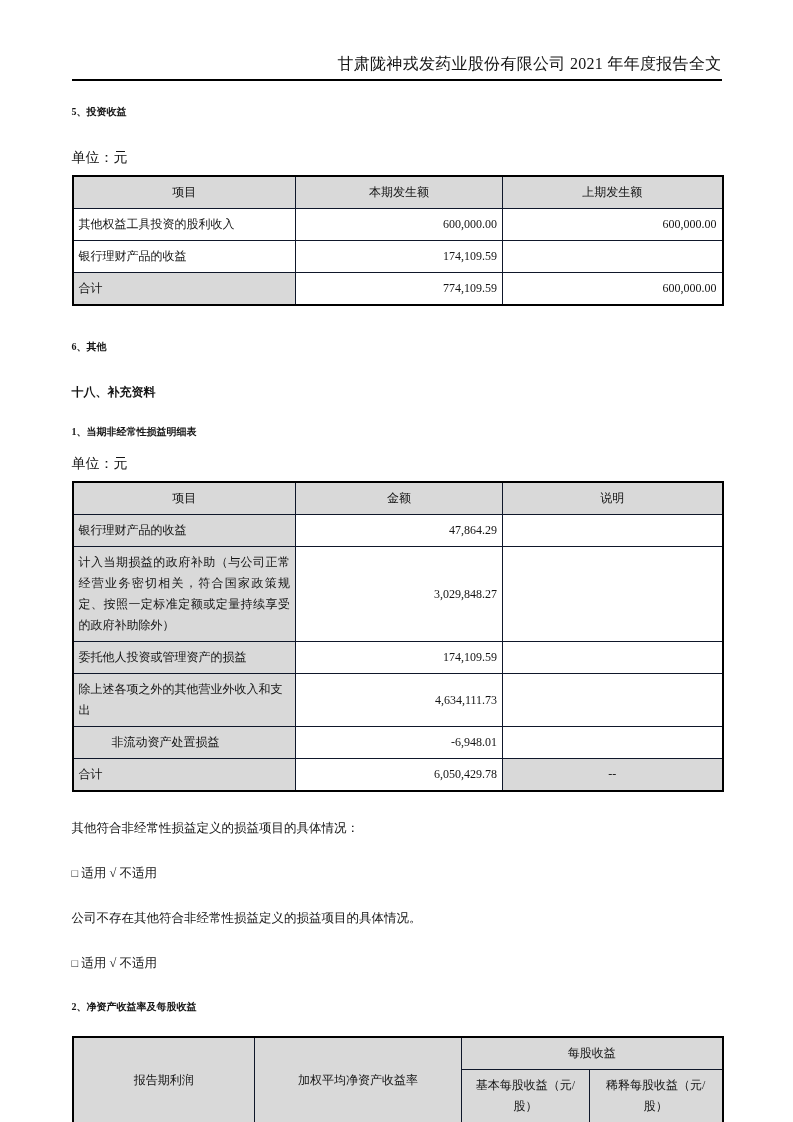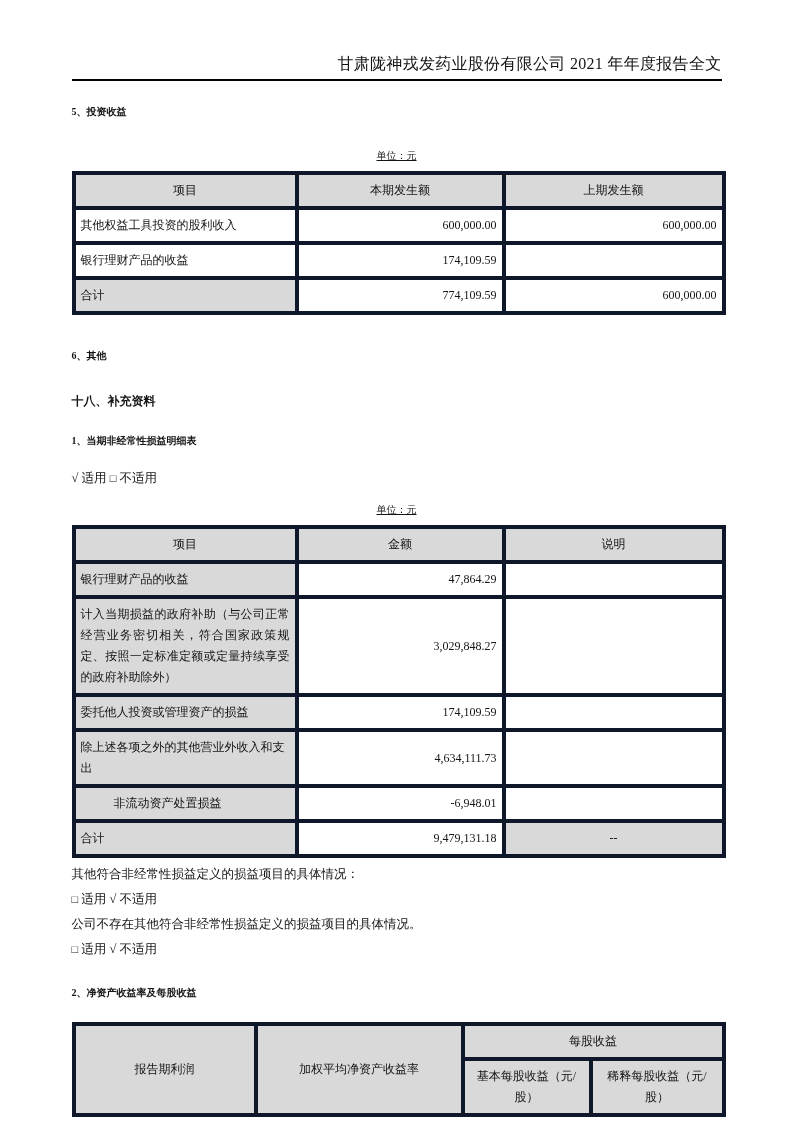--- a/index.html
+++ b/index.html
@@ -15,30 +15,30 @@
   .h-sub{font-size:10px;font-weight:700;margin:0;}
   .h-main{font-size:12px;font-weight:700;margin:0;}
   .mt-s5{margin-top:24px;}
   .mt-unit1{margin-top:30px;}
   .mt-s6{margin-top:34px;}
   .mt-s18{margin-top:30px;}
   .mt-s181{margin-top:24px;}
   .mt-check1{margin-top:22px;}
   .mt-unit2{margin-top:16px;}
   .mt-s182{margin-top:28px;}
-  .unit-line{text-align:center;font-size:10px;text-decoration:underline;}
+  .unit-line{text-align:left;font-size:14px;}
   .body-line{font-size:12.5px;line-height:25px;}
   .check-line{font-size:12.5px;}
   .check-line .box{font-size:11px;}
-  .mt-12{margin-top:4px;}
+  .mt-12{margin-top:24px;}
   table{
     border-collapse:collapse;table-layout:fixed;width:650px;
     font-size:12px;margin-top:8px;border:2px solid #000;
   }
-  td{border:4px solid #0f172a;padding:5px 5px;vertical-align:middle;line-height:21px;
+  td{border:1px solid #0f172a;padding:5px 5px;vertical-align:middle;line-height:21px;
      overflow:hidden;word-break:break-all;}
   .gray{background:#d9d9d9;}
   .c{text-align:center;}
   .num{text-align:right;}
   .just{text-align:justify;}
   .indent{padding-left:38px;}
   .t1 tr{height:28px;}
   .t1 tr.head{height:30px;}
   .t2 tr{height:28px;}
   .t2 tr.head{height:26px;}
@@ -89,26 +89,20 @@
       </tr>
     </tbody>
       </table>
 
     <h2 class="h-sub mt-s6">6、其他</h2>
 
     <h1 class="h-main mt-s18">十八、补充资料</h1>
 
     <h2 class="h-sub mt-s181">1、当期非经常性损益明细表</h2>
 
-    <div class="check-line mt-check1">
-      <span>√</span>
-      <span>适用</span>
-      <span class="box">□</span>
-      <span>不适用</span>
-    </div>
 
     <div class="unit-line mt-unit2">单位：元</div>
 
     <table class="t2">
       <colgroup>
           <col style="width:223px">
           <col style="width:207px">
           <col style="width:220px">
         </colgroup>
       <tbody>
@@ -137,21 +131,21 @@
         <td class="num">4,634,111.73</td>
         <td></td>
       </tr>
       <tr>
         <td class="gray indent">非流动资产处置损益</td>
         <td class="num">-6,948.01</td>
         <td></td>
       </tr>
       <tr>
         <td class="gray">合计</td>
-        <td class="num">9,479,131.18</td>
+        <td class="num">6,050,429.78</td>
         <td class="gray c">--</td>
       </tr>
     </tbody>
       </table>
 
     <div class="body-line mt-12">其他符合非经常性损益定义的损益项目的具体情况：</div>
 
     <div class="check-line mt-12">
       <span class="box">□</span>
       <span>适用</span>

